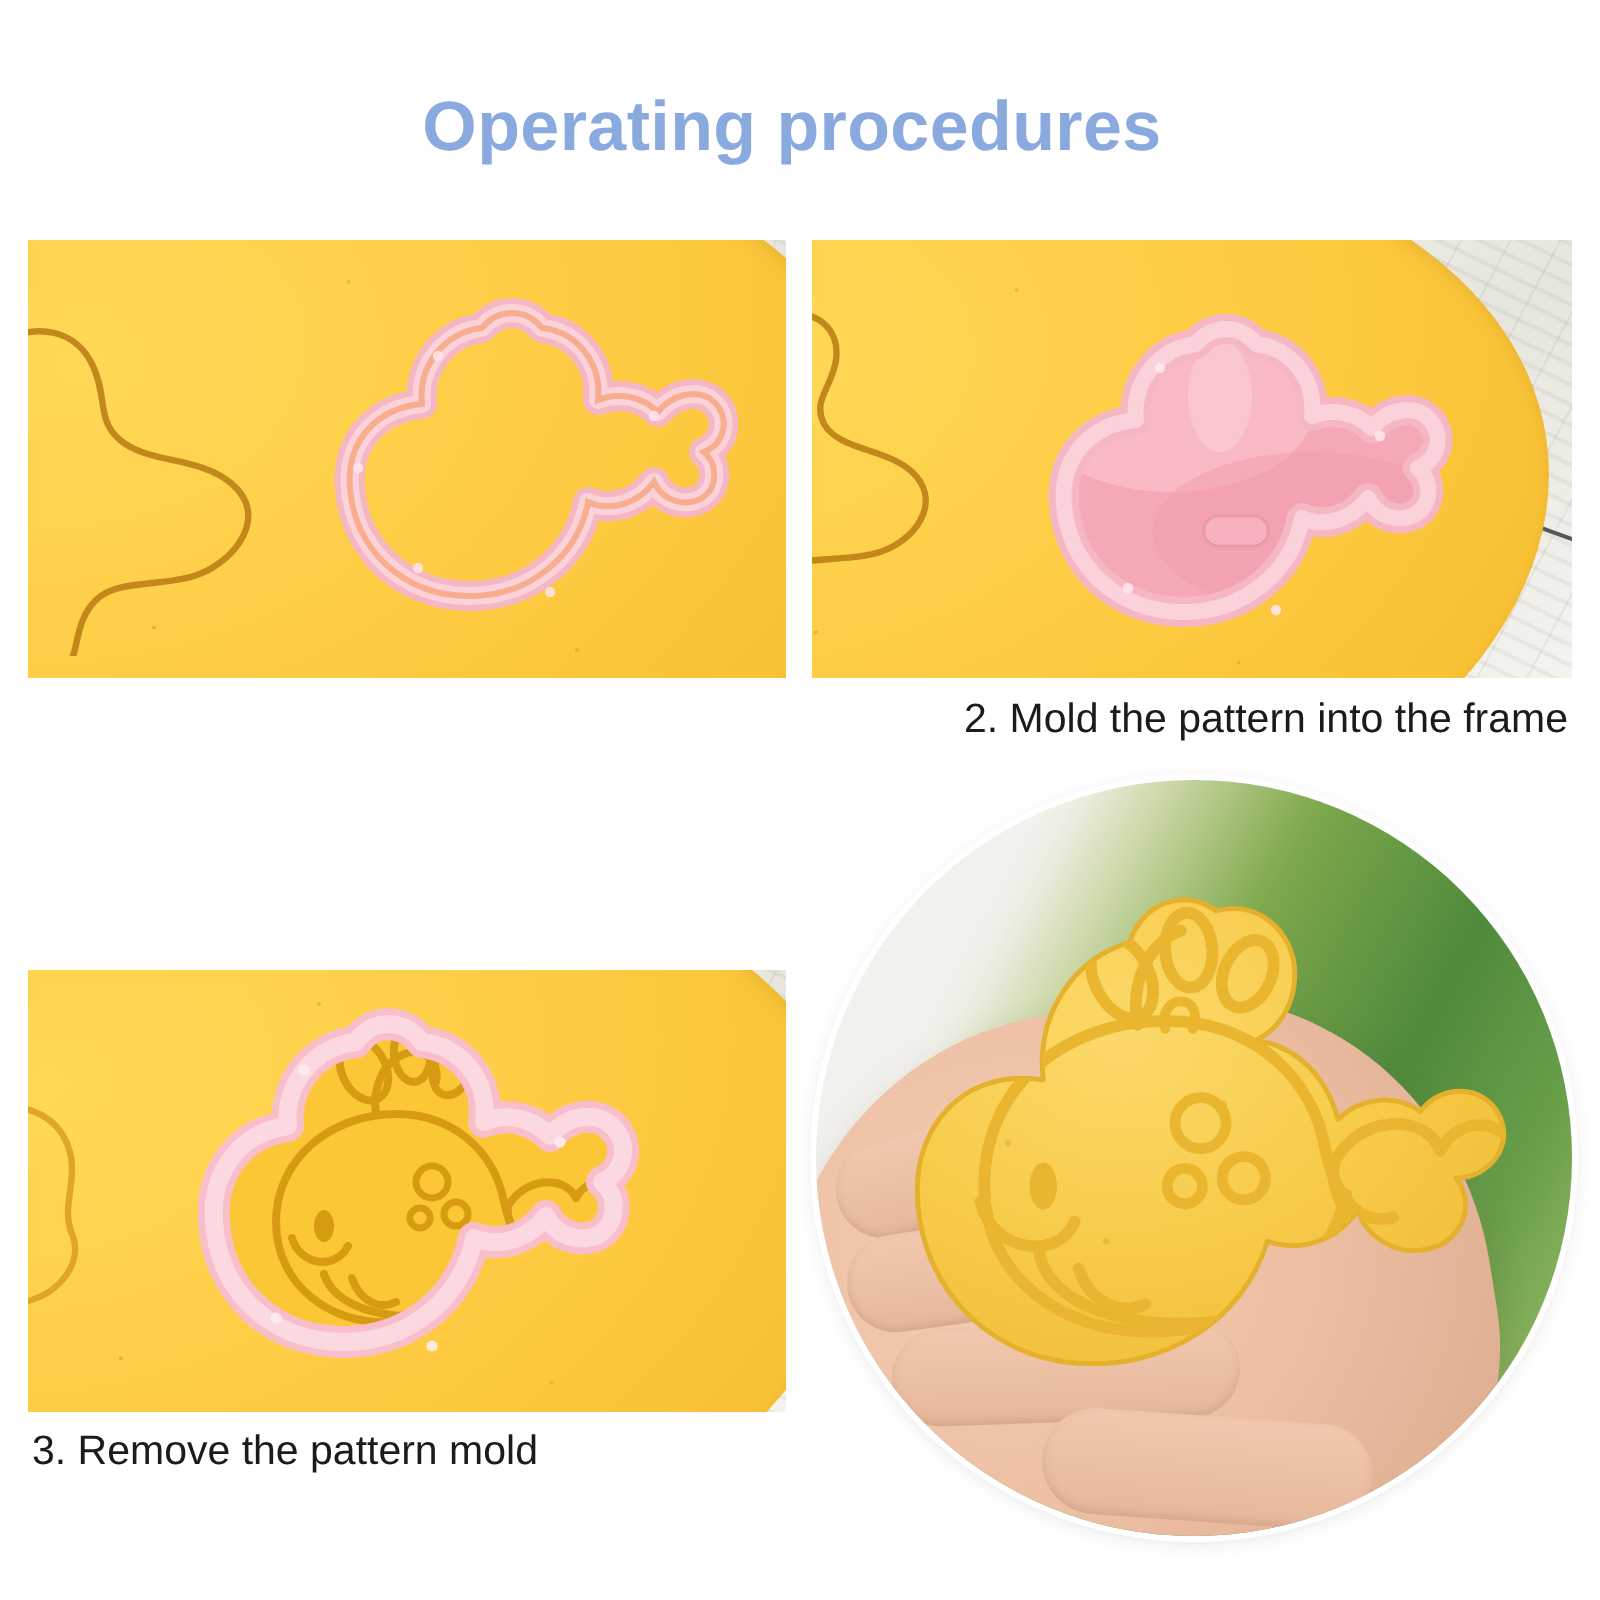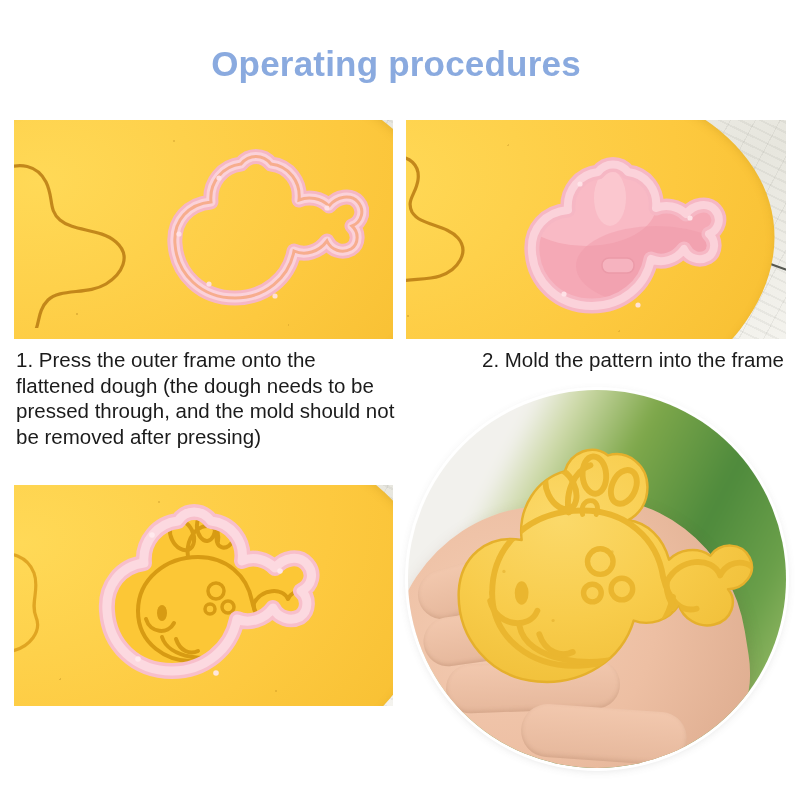--- a/index.html
+++ b/index.html
@@ -364,24 +364,24 @@
                  C188 129 173 133 161 128 C155 158 129 180 96 180
                  C59 180 33 154 31 120 C29 94 45 75 68 72 Z" fill="none" stroke="#fcd9e0" stroke-width="9" stroke-linejoin="round"></path>
         <circle cx="76" cy="44" r="2.8" fill="#ffeaee" opacity=".9"></circle>
         <circle cx="204" cy="80" r="2.8" fill="#ffeaee" opacity=".9"></circle>
         <circle cx="62" cy="168" r="2.8" fill="#ffeaee" opacity=".9"></circle>
         <circle cx="140" cy="182" r="2.8" fill="#ffeaee" opacity=".9"></circle>
       </svg>
     </div>
   </div>
 
-  <div class="caption" id="cap1">1. Press the outer frame onto the flattened dough (the dough needs to be pressed through, and the mold should not be removed after pressing)</div>
 
   <div class="caption" id="cap2">2. Mold the pattern into the frame</div>
 
+  <div class="caption" id="cap3">3. Remove the pattern mold</div>
 
   <div class="circle-wrap">
     <div class="circle-bg"></div>
 
     <div class="palm-shadow"></div>
     <div class="hand"></div>
     <div class="finger" style="left:2%;top:44%;width:40%;height:13%;transform:rotate(-16deg);"></div>
     <div class="finger" style="left:4%;top:58%;width:44%;height:13%;transform:rotate(-8deg);"></div>
     <div class="finger" style="left:10%;top:72%;width:46%;height:13%;transform:rotate(-2deg);"></div>
     <div class="finger" style="left:30%;top:84%;width:44%;height:14%;transform:rotate(4deg);"></div>

